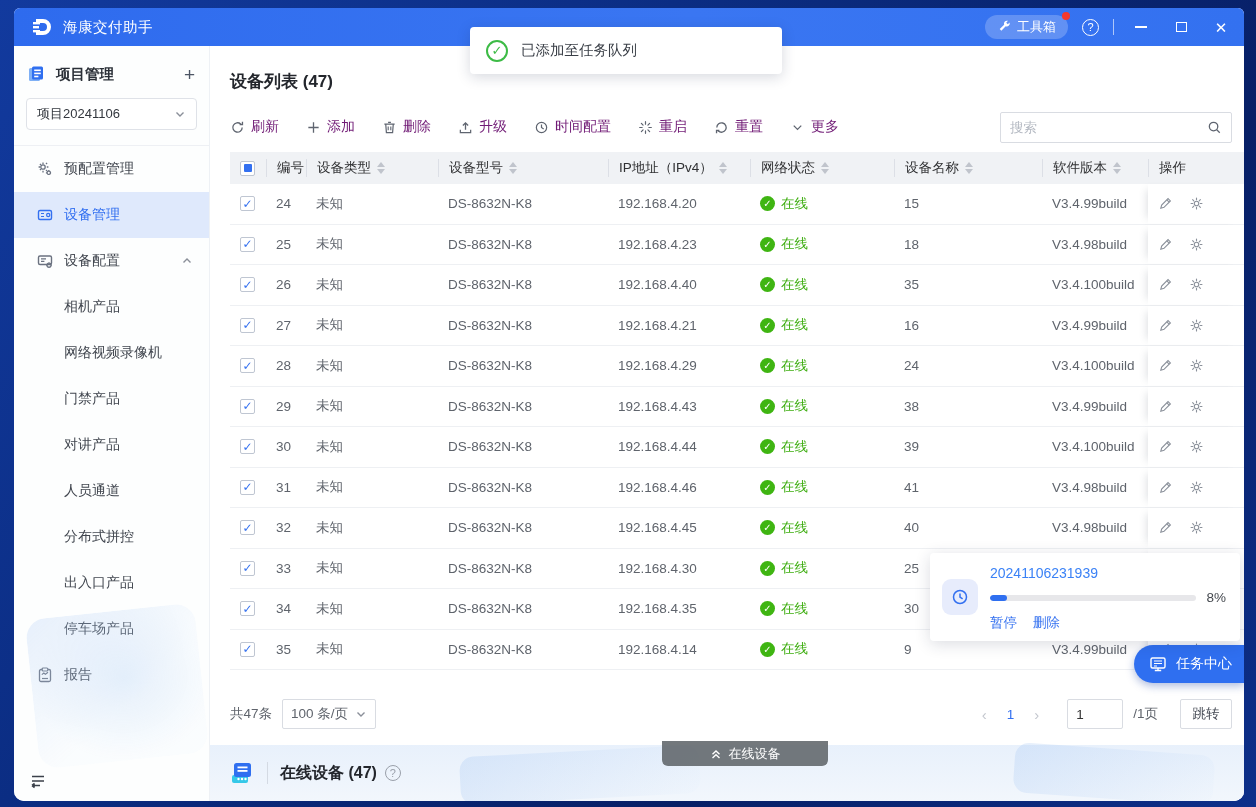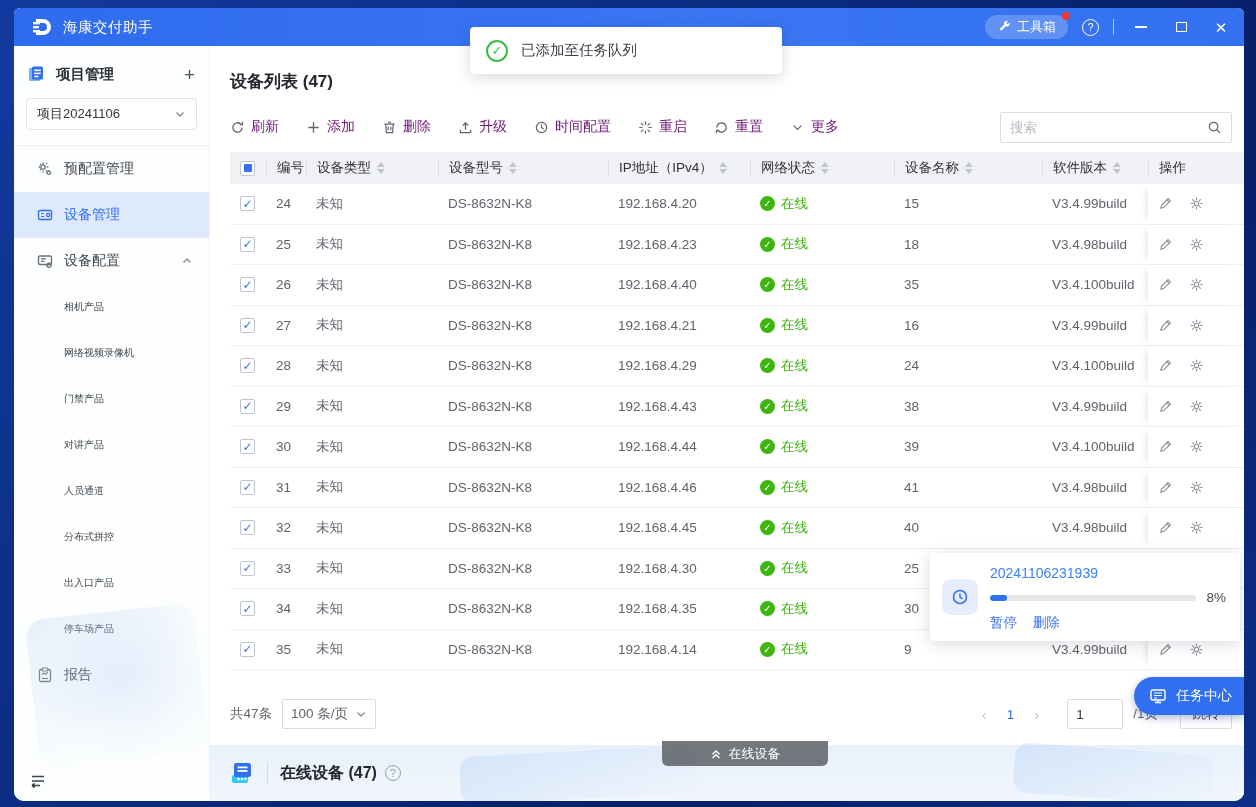--- a/index.html
+++ b/index.html
@@ -42,21 +42,21 @@
   .proj-select { margin:14px 12px 0 12px; height:32px; border:1px solid #dfe2e8; border-radius:4px;
     background:#fff; display:flex; align-items:center; padding:12px 10px; font-size:13px; color:#33373e; }
   .proj-select .chev { margin-left:auto; }
   .side-sep { height:1px; background:#eef0f4; margin-top:15px; }
   .menu-item { height:46px; display:flex; align-items:center; padding-left:10px; font-size:14px;
     color:#41464f; cursor:pointer; position:relative; }
   .menu-item .micon { width:18px; height:18px; margin:0 10px 0 12px; color:#6a7widow080; color:#6b7280; }
   .menu-item.selected { background:#dfe9fc; color:#3370f0; }
   .menu-item.selected .micon { color:#3370f0; }
   .menu-item .chev-up { margin-left:auto; margin-right:16px; color:#8a8f99; }
-  .sub-item { height:46px; display:flex; align-items:center; padding-left:50px; font-size:10px;
+  .sub-item { height:46px; display:flex; align-items:center; padding-left:50px; font-size:14px;
     color:#41464f; cursor:pointer; }
   .collapse-btn { position:absolute; left:14px; bottom:10px; width:20px; height:20px; color:#3b404a; cursor:pointer; }
   .side-deco { position:absolute; left:18px; bottom:40px; width:170px; height:150px; opacity:.5;
     background:
       linear-gradient(145deg,rgba(173,203,245,.55),rgba(223,238,252,.2) 60%),
       radial-gradient(ellipse at 55% 45%,rgba(150,190,240,.5),rgba(255,255,255,0) 70%);
     border-radius:20px; transform:rotate(-6deg); pointer-events:none; }
 
   
   .content { position:absolute; left:196px; top:38px; right:0; bottom:0; background:#fff; }
@@ -150,21 +150,21 @@
   .tp-bar-row { display:flex; align-items:center; gap:10px; }
   .tp-track { flex:1; height:6px; border-radius:3px; background:#e7e7ea; overflow:hidden; }
   .tp-fill { height:100%; background:#2f6ff0; border-radius:3px; }
   .tp-pct { font-size:13.5px; color:#45494f; }
   .tp-links { margin-top:9px; display:flex; gap:16px; font-size:13.5px; color:#3370f0; }
   .tp-links span { cursor:pointer; }
 
   .task-center { position:absolute; left:1120px; top:637px; width:110px; height:38px;
     background:#2f6ff0; border-radius:19px 0 0 19px; color:#fff; display:flex; align-items:center;
     padding-left:15px; gap:9px; font-size:14px; z-index:7; cursor:pointer;
-    box-shadow:0 3px 8px rgba(20,60,160,.35);margin-top:32px; }
+    box-shadow:0 3px 8px rgba(20,60,160,.35); }
   .tc-icon { width:18px; height:18px; }
   svg { display:block; }
 </style>
 </head>
 <body>
 
 <div class="window">
 
   <div class="titlebar">
     <svg class="logo" viewBox="0 0 24 24">

